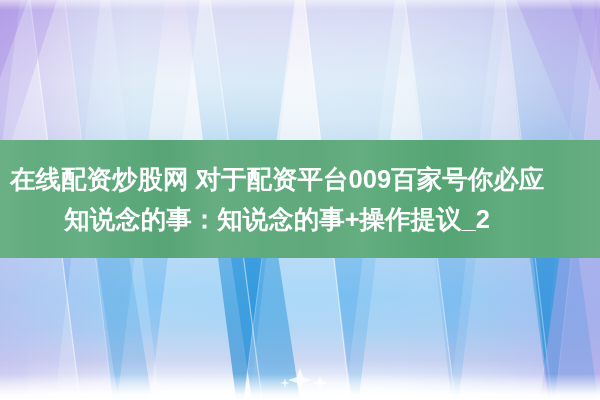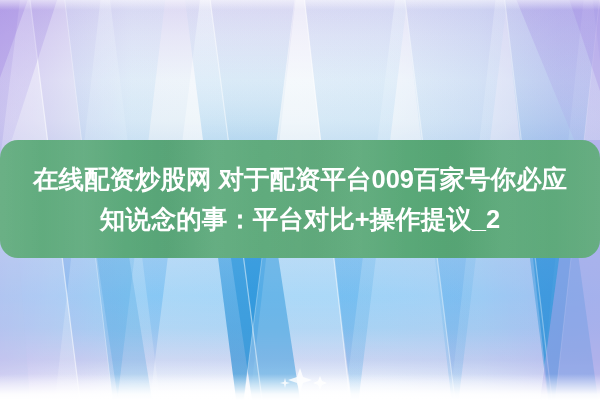--- a/index.html
+++ b/index.html
@@ -106,25 +106,24 @@
         rgba(0,0,0,0.018) 52%,
         rgba(255,255,255,0.045) 60%,
         rgba(255,255,255,0.00) 68%,
         rgba(0,0,0,0.020) 76%,
         rgba(255,255,255,0.04) 84%,
         rgba(255,255,255,0.00) 92%,
         rgba(255,255,255,0.03) 100%),
       linear-gradient(to right, #64ad80 0%, #5aa87a 26%, #62ac7e 50%, #57a776 74%, #62ab7e 100%);
     display: flex;
     flex-direction: column;
-    align-items: center;
+    align-items: flex-start;
     justify-content: center;
     box-sizing: border-box;
     padding: 0 10px;
-    border-radius: 18px;
   }
 
   .title-text {
     color: #ffffff;
     font-family: "Liberation Sans", "DejaVu Sans", sans-serif;
     font-weight: 700;
     font-size: 25.5px;
     line-height: 40px;
     text-align: center;
     letter-spacing: 0px;
@@ -213,19 +212,19 @@
         </g>
       </g>
     </svg>
   </div>
 
   <div class="top-fade"></div>
 
   <div class="title-band">
     <div class="title-text">
       <span class="title-line">在线配资炒股网 对于配资平台009百家号你必应</span>
-      <span class="title-line">知说念的事：平台对比+操作提议_2</span>
+      <span class="title-line">知说念的事：知说念的事+操作提议_2</span>
     </div>
   </div>
 
   <div class="bottom-fade"></div>
 
 </div>
 
 </body></html>

